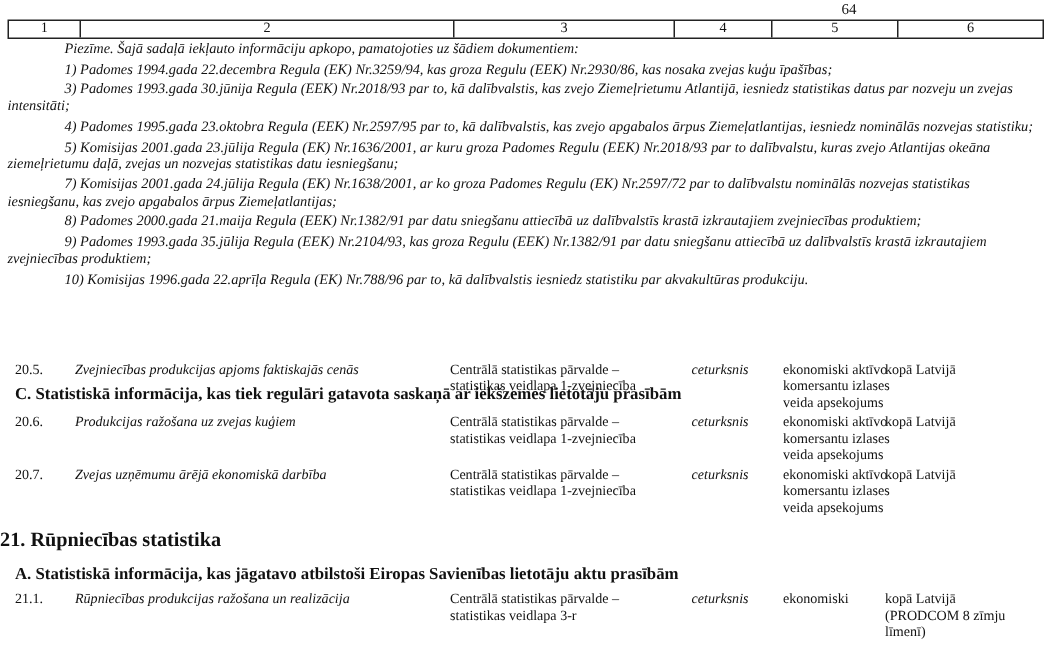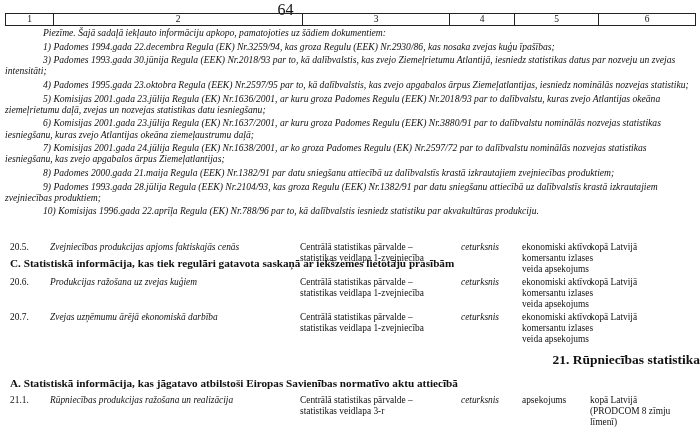--- a/index.html
+++ b/index.html
@@ -1,35 +1,35 @@
 <!DOCTYPE html>
 <html><head>
 <meta charset="utf-8">
 <style>
   html, body { margin: 0; padding: 0; background: #ffffff; }
   body {
     width: 700px; height: 430px; position: relative; overflow: hidden;
     font-family: "Liberation Serif", "DejaVu Serif", serif; color: #111;
   }
-  .page-num { position: absolute; top: 1px; left: 0; width: 571px; text-align: center; font-size: 16px; }
+  .page-num { position: absolute; top: 1px; left: 0; width: 571px; text-align: right; font-size: 10px; }
   .header-row {
     position: absolute; top: 13px; left: 5px; width: 689px; height: 11px;
     border: 1px solid #222; display: flex; font-size: 9.5px; line-height: 11px;
   }
   .header-row .cell { text-align: center; border-right: 1px solid #222; }
   .header-row .cell:last-child { border-right: none; }
   .c1 { width: 47px; } .c2 { width: 248px; } .c3 { width: 146px; }
   .c4 { width: 64px; } .c5 { width: 83px; } .c6 { flex: 1; }
 
   .notes { position: absolute; top: 27px; left: 5px; width: 690px; font-size: 9.6px; line-height: 11.2px; }
   .notes p { margin: 0 0 2.4px 0; text-indent: 38px; font-style: italic; }
   .notes p.intro { margin-bottom: 2.4px; }
 
   .sec-title { position: absolute; left: 10px; font-weight: bold; font-size: 11.2px; white-space: nowrap; }
-  .chapter-title { position: absolute; left: 0; width: 700px; text-align: right; font-weight: bold; font-size: 13.5px; }
+  .chapter-title { position: absolute; left: 0; width: 700px; text-align: left; font-weight: bold; font-size: 13.5px; }
 
   .row { position: absolute; left: 10px; width: 690px; font-size: 9.4px; line-height: 10.8px; }
   .row .num { position: absolute; left: 0; }
   .row .name { position: absolute; left: 40px; width: 240px; font-style: italic; }
   .row .src { position: absolute; left: 290px; width: 140px; }
   .row .per { position: absolute; left: 451px; width: 60px; font-style: italic; }
   .row .meth { position: absolute; left: 512px; width: 80px; }
   .row .cov { position: absolute; left: 580px; width: 90px; }
 </style>
 </head>
@@ -45,24 +45,23 @@
   <div class="cell c5">5</div>
   <div class="cell c6">6</div>
 </div>
 
 <div class="notes">
   <p class="intro">Piezīme. Šajā sadaļā iekļauto informāciju apkopo, pamatojoties uz šādiem dokumentiem:</p>
   <p>1) Padomes 1994.gada 22.decembra Regula (EK) Nr.3259/94, kas groza Regulu (EEK) Nr.2930/86, kas nosaka zvejas kuģu īpašības;</p>
   <p>3) Padomes 1993.gada 30.jūnija Regula (EEK) Nr.2018/93 par to, kā dalībvalstis, kas zvejo Ziemeļrietumu Atlantijā, iesniedz statistikas datus par nozveju un zvejas intensitāti;</p>
   <p>4) Padomes 1995.gada 23.oktobra Regula (EEK) Nr.2597/95 par to, kā dalībvalstis, kas zvejo apgabalos ārpus Ziemeļatlantijas, iesniedz nominālās nozvejas statistiku;</p>
   <p>5) Komisijas 2001.gada 23.jūlija Regula (EK) Nr.1636/2001, ar kuru groza Padomes Regulu (EEK) Nr.2018/93 par to dalībvalstu, kuras zvejo Atlantijas okeāna ziemeļrietumu daļā, zvejas un nozvejas statistikas datu iesniegšanu;</p>
-  <p>6) Komisijas 2001.gada 23.jūlija Regula (EK) Nr.1637/2001, ar kuru groza Padomes Regulu (EEK) Nr.3880/91 par to dalībvalstu nominālās nozvejas statistikas iesniegšanu, kuras zvejo Atlantijas okeāna ziemeļaustrumu daļā;</p>
   <p>7) Komisijas 2001.gada 24.jūlija Regula (EK) Nr.1638/2001, ar ko groza Padomes Regulu (EK) Nr.2597/72 par to dalībvalstu nominālās nozvejas statistikas iesniegšanu, kas zvejo apgabalos ārpus Ziemeļatlantijas;</p>
   <p>8) Padomes 2000.gada 21.maija Regula (EEK) Nr.1382/91 par datu sniegšanu attiecībā uz dalībvalstīs krastā izkrautajiem zvejniecības produktiem;</p>
-  <p>9) Padomes 1993.gada 28.jūlija Regula (EEK) Nr.2104/93, kas groza Regulu (EEK) Nr.1382/91 par datu sniegšanu attiecībā uz dalībvalstīs krastā izkrautajiem zvejniecības produktiem;</p>
+  <p>9) Padomes 1993.gada 35.jūlija Regula (EEK) Nr.2104/93, kas groza Regulu (EEK) Nr.1382/91 par datu sniegšanu attiecībā uz dalībvalstīs krastā izkrautajiem zvejniecības produktiem;</p>
   <p>10) Komisijas 1996.gada 22.aprīļa Regula (EK) Nr.788/96 par to, kā dalībvalstis iesniedz statistiku par akvakultūras produkciju.</p>
 </div>
 
 <div class="sec-title" style="top:224px;margin-top:33px;">C. Statistiskā informācija, kas tiek regulāri gatavota saskaņā ar iekšzemes lietotāju prasībām</div>
 
 <div class="row" style="top:242px;">
   <div class="num">20.5.</div>
   <div class="name">Zvejniecības produkcijas apjoms faktiskajās cenās</div>
   <div class="src">Centrālā statistikas pārvalde – statistikas veidlapa 1-zvejniecība</div>
   <div class="per">ceturksnis</div>
@@ -83,22 +82,22 @@
   <div class="num">20.7.</div>
   <div class="name">Zvejas uzņēmumu ārējā ekonomiskā darbība</div>
   <div class="src">Centrālā statistikas pārvalde – statistikas veidlapa 1-zvejniecība</div>
   <div class="per">ceturksnis</div>
   <div class="meth">ekonomiski aktīvo komersantu izlases veida apsekojums</div>
   <div class="cov">kopā Latvijā</div>
 </div>
 
 <div class="chapter-title" style="top:352px;">21. Rūpniecības statistika</div>
 
-<div class="sec-title" style="top:377px;">A. Statistiskā informācija, kas jāgatavo atbilstoši Eiropas Savienības normatīvo aktu attiecībā</div>
+<div class="sec-title" style="top:377px;">A. Statistiskā informācija, kas jāgatavo atbilstoši Eiropas Savienības lietotāju aktu prasībām</div>
 
 <div class="row" style="top:395px;">
   <div class="num">21.1.</div>
   <div class="name">Rūpniecības produkcijas ražošana un realizācija</div>
   <div class="src">Centrālā statistikas pārvalde – statistikas veidlapa 3-r</div>
   <div class="per">ceturksnis</div>
-  <div class="meth">apsekojums</div>
+  <div class="meth">ekonomiski</div>
   <div class="cov">kopā Latvijā (PRODCOM 8 zīmju līmenī)</div>
 </div>
 
 </body></html>

